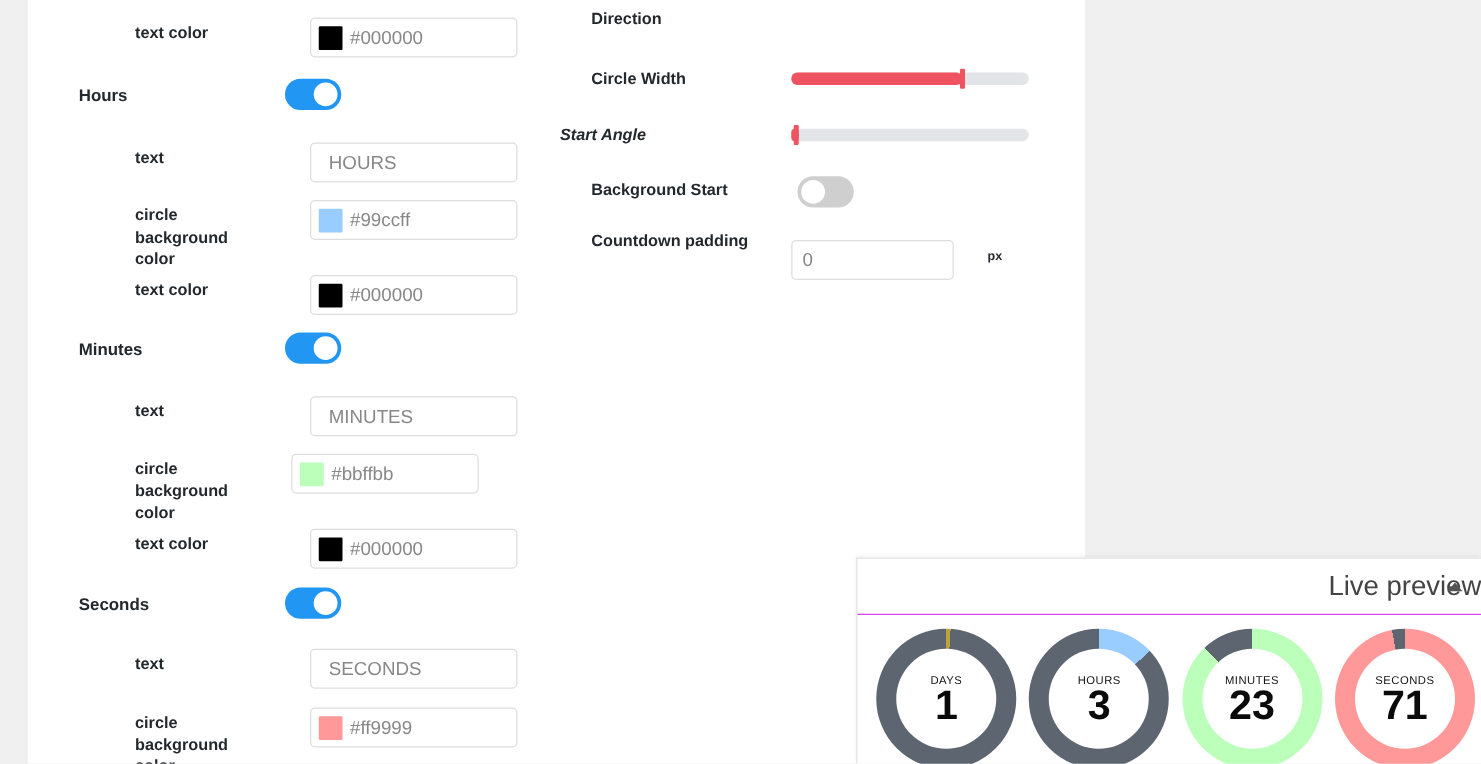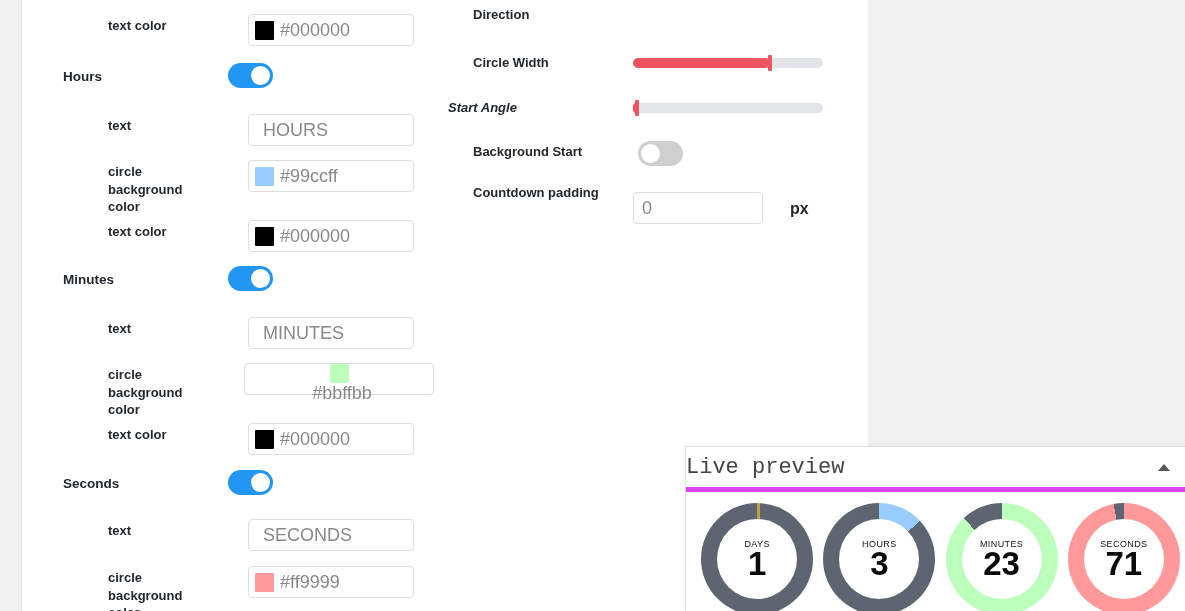--- a/index.html
+++ b/index.html
@@ -34,21 +34,21 @@
     line-height: 1.35;
   }
   .label.section { font-size: 13.5px; }
   .label.sub { font-weight: bold; }
 
   .field {
     height: 32px; border: 1px solid #ddd; border-radius: 4px;
     background: #fff; display: flex; align-items: center;
     padding: 0 6px; font-size: 13.5px; color: #777;
   }
-  .field .txt { padding-left: 6px; color: #888; font-size: 18px; }
+  .field .txt { padding-left: 6px; color: #888; font-size: 15px; }
 
   .swatch {
     width: 19px; height: 19px; flex: 0 0 19px; border-radius: 1px;
   }
 
   
   .toggle {
     width: 45px; height: 25px; border-radius: 13px;
     position: relative; display: inline-block;
   }
@@ -83,36 +83,35 @@
   }
   .slider .fill {
     position: absolute; left: 0; top: 0; height: 10px;
     border-radius: 5px; background: #ef5362;
   }
   .slider .handle {
     position: absolute; top: -3px; width: 4px; height: 16px;
     background: #ef5362; border-radius: 1px;
   }
 
-  .unit { font-size: 16px; font-weight: bold; color: #23282d; }
+  .unit { font-size: 10px; font-weight: bold; color: #23282d; }
 
   
   #live-preview {
     position: absolute; left: 685px; top: 446px;
     width: 500px; height: 165px;
     background: #fff;
     border: 1px solid #e2e2e2;
     border-bottom: none; border-right: none;
     box-shadow: 0 -1px 4px rgba(0,0,0,.06);
   }
   #lp-header {
-    height: 45px; border-bottom: 5px solid #d946ef;
-    display: flex; align-items: center; justify-content: flex-start;
+    height: 45px; border-bottom: 1px solid #d946ef;
+    display: flex; align-items: center; justify-content: flex-end;
     position: relative;
-    font-family: Liberation Mono, monospace;
   }
   #lp-title { font-size: 22px; color: #444; font-weight: normal; }
   #lp-caret {
     position: absolute; right: 15px; top: 50%; margin-top: -3px;
     width: 0; height: 0;
     border-left: 6px solid transparent;
     border-right: 6px solid transparent;
     border-bottom: 7px solid #555;
   }
   #lp-body {
@@ -174,21 +173,21 @@
       </div>
       <div class="label section" style="position: absolute; left: 63px; top: 271px;">Minutes</div>
       <div class="toggle on" style="position: absolute; left: 228px; top: 266px;">
         <span class="knob"></span>
       </div>
       <div class="label sub" style="position: absolute; left: 108px; top: 320px; width: 100px;">text</div>
       <div class="field" style="position: absolute; left: 248px; top: 317px; width: 166px;">
         <span class="txt" style="padding-left: 8px;">MINUTES</span>
       </div>
       <div class="label sub" style="position: absolute; left: 108px; top: 366px; width: 100px;">circle background color</div>
-      <div class="field" style="position: absolute; left: 244px; top: 363px; width: 190px; flex-direction: column;">
+      <div class="field" style="position: absolute; left: 233px; top: 363px; width: 150px;">
         <span class="swatch" style="background: rgb(187, 255, 187);"></span>
         <span class="txt">#bbffbb</span>
       </div>
       <div class="label sub" style="position: absolute; left: 108px; top: 426px; width: 100px;">text color</div>
       <div class="field" style="position: absolute; left: 248px; top: 423px; width: 166px;">
         <span class="swatch" style="background: rgb(0, 0, 0);"></span>
         <span class="txt">#000000</span>
       </div>
       <div class="label section" style="position: absolute; left: 63px; top: 475px;">Seconds</div>
       <div class="toggle on" style="position: absolute; left: 228px; top: 470px;">

